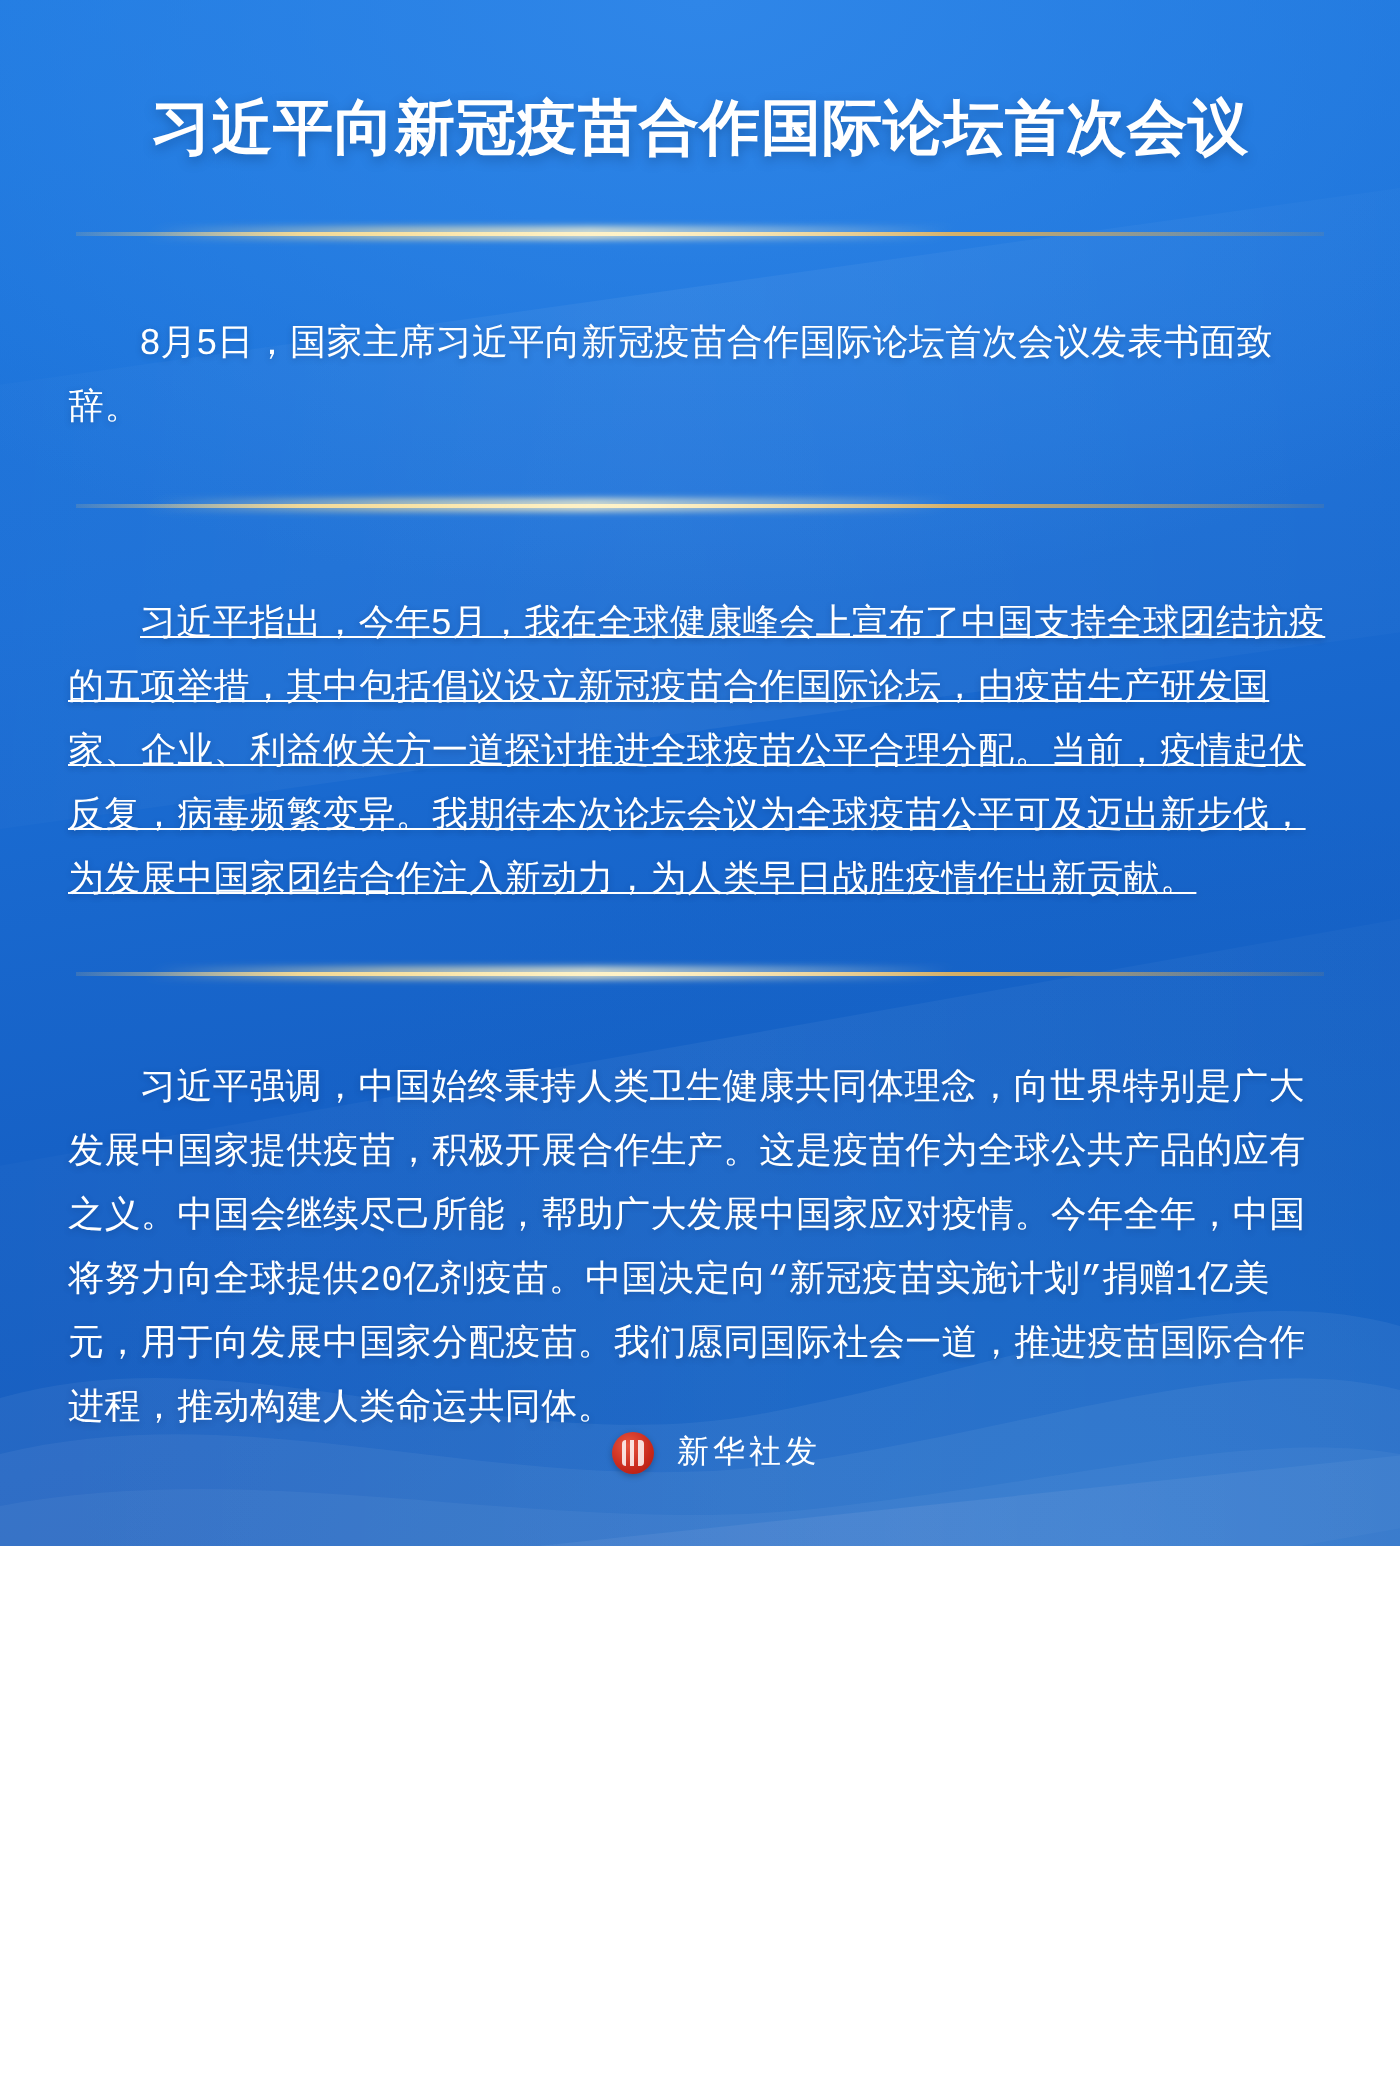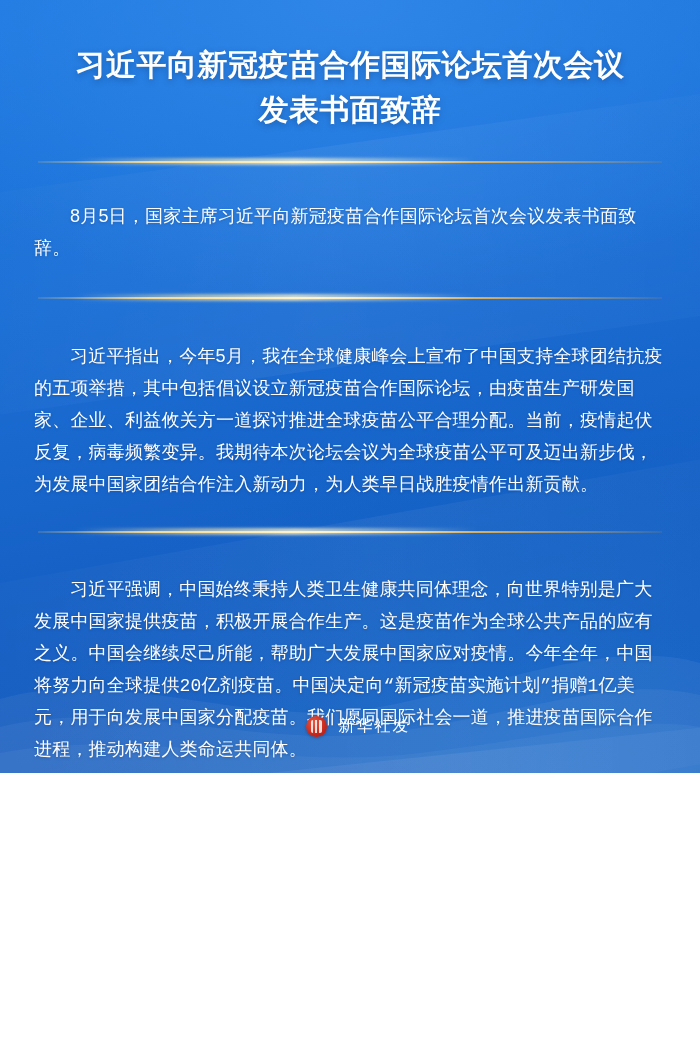--- a/index.html
+++ b/index.html
@@ -117,21 +117,21 @@
     font-size: 18px;
     line-height: 1.78;
     letter-spacing: 0.2px;
     text-indent: 2em;
     margin: 0;
     text-shadow: 0 1px 3px rgba(0,40,90,0.28);
     font-weight: 500;
   }
 
   .block-lead { margin-top: 34px; margin-bottom: 30px; }
-  .block-1 { margin-top: 38px; margin-bottom: 28px; }
+  .block-1 { margin-top: 38px; margin-bottom: 28px; text-decoration: underline; }
   .block-2 { margin-top: 38px; margin-bottom: 28px; font-family: Liberation Mono, monospace; }
 
   
   .footer {
     position: absolute;
     left: 16px; right: 0;
     bottom: 36px;
     z-index: 4;
     display: flex;
     align-items: center;
@@ -175,21 +175,20 @@
       <path d="M0,96 C120,62 250,128 380,104 C500,82 610,34 700,60 L700,170 L0,170 Z" fill="rgba(255,255,255,0.055)"></path>
       <path d="M0,124 C130,92 260,150 400,128 C530,108 620,72 700,92 L700,170 L0,170 Z" fill="rgba(255,255,255,0.05)"></path>
       <path d="M0,150 C140,124 280,168 420,150 C540,136 630,112 700,124 L700,170 L0,170 Z" fill="rgba(255,255,255,0.045)"></path>
     </svg>
   </div>
 
   <div class="content">
 
     <h1 class="title">
       <span class="title-line">习近平向新冠疫苗合作国际论坛首次会议</span>
-      <span class="title-line">发表书面致辞</span>
     </h1>
 
     <div class="divider"></div>
 
     <p class="para block-lead">8月5日，国家主席习近平向新冠疫苗合作国际论坛首次会议发表书面致辞。</p>
 
     <div class="divider"></div>
 
     <p class="para block-1">习近平指出，今年5月，我在全球健康峰会上宣布了中国支持全球团结抗疫的五项举措，其中包括倡议设立新冠疫苗合作国际论坛，由疫苗生产研发国家、企业、利益攸关方一道探讨推进全球疫苗公平合理分配。当前，疫情起伏反复，病毒频繁变异。我期待本次论坛会议为全球疫苗公平可及迈出新步伐，为发展中国家团结合作注入新动力，为人类早日战胜疫情作出新贡献。</p>
 

